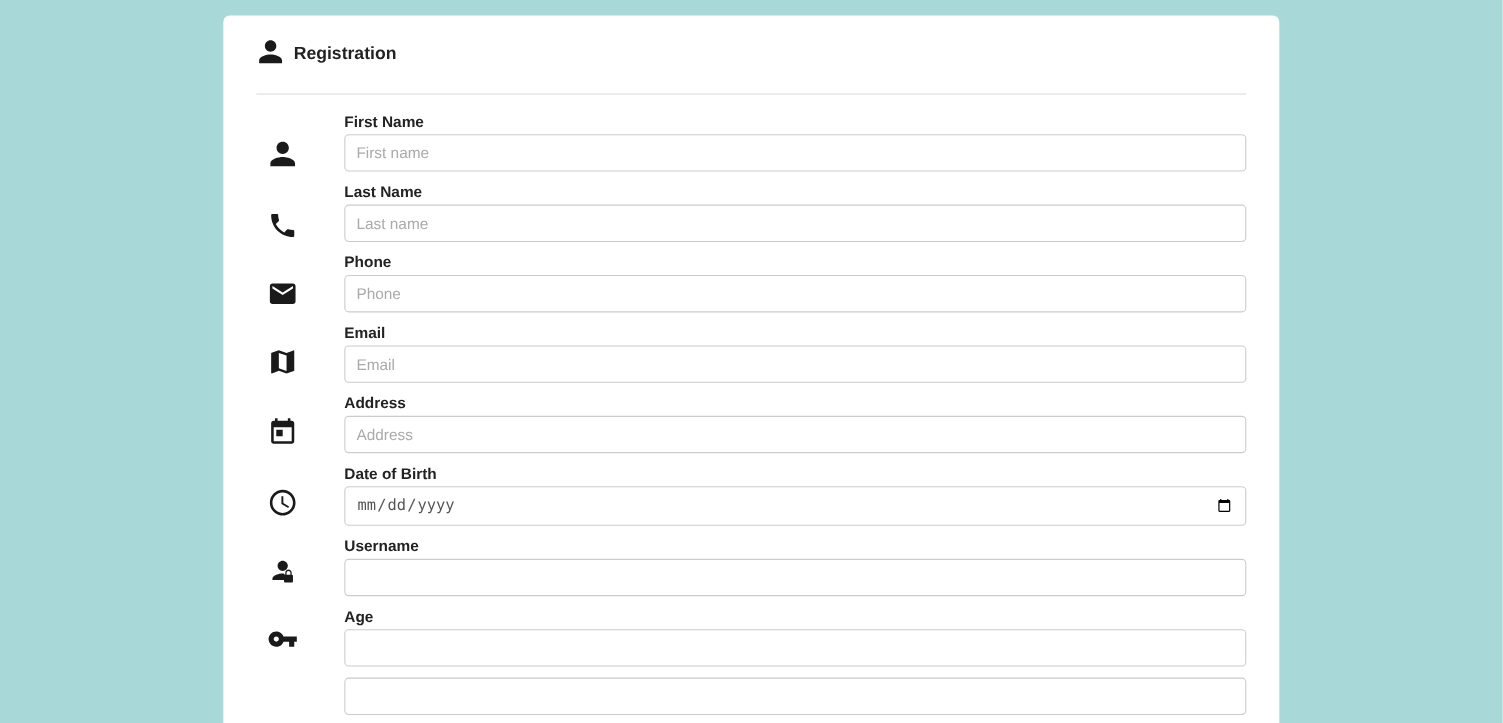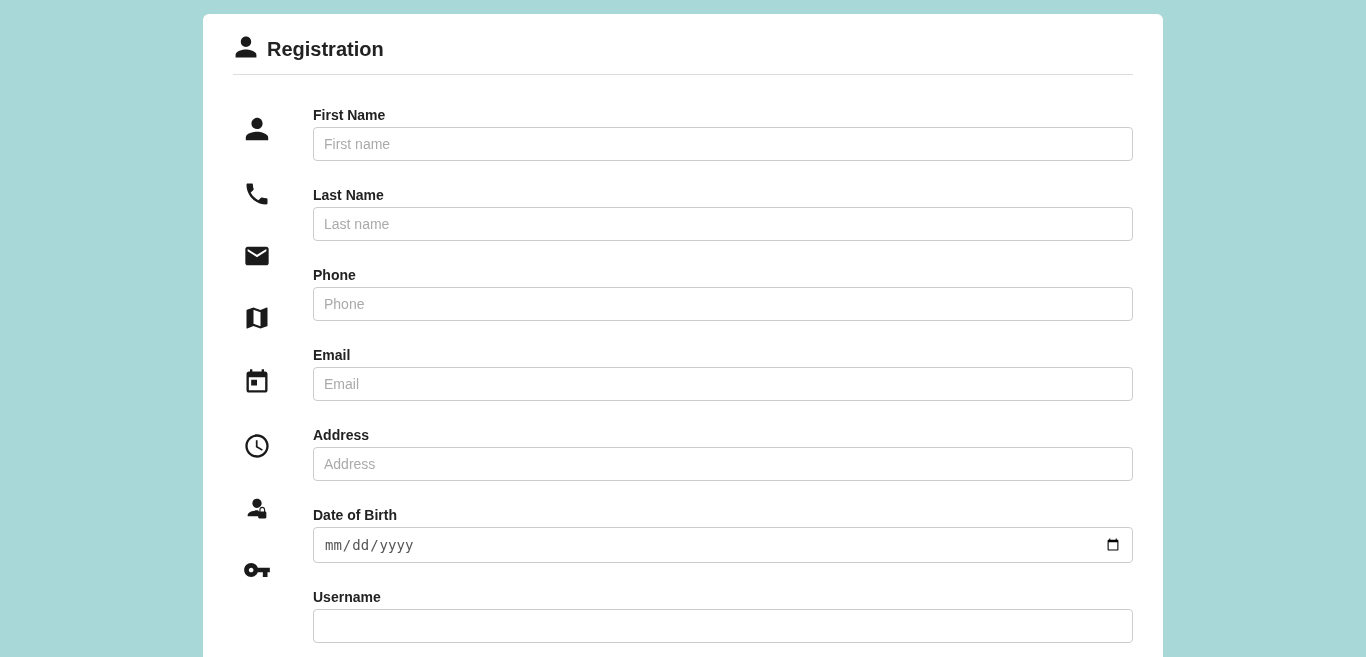--- a/index.html
+++ b/index.html
@@ -19,25 +19,25 @@
       border-radius: 6px;
       width: 960px;
       padding: 20px 30px 30px 30px;
       margin-top: 4px;
     }
 
     .card-title {
       display: flex;
       align-items: center;
       gap: 8px;
-      font-size: 20px;
+      font-size: 16px;
       font-weight: bold;
       color: #222;
       margin-bottom: 16px;
-      padding-bottom: 10px;
+      padding-bottom: 20px;
       border-bottom: 1px solid #ddd;
     }
 
     .card-title .icon {
       font-size: 16px;
       color: #333;
     }
 
     .form-layout {
       display: flex;
@@ -66,21 +66,20 @@
 
     .fields-column {
       flex: 1;
       display: flex;
       flex-direction: column;
       gap: 0;
     }
 
     .field-group {
       margin-bottom: 10px;
-      margin-top: 16px;
     }
 
     .field-label {
       display: block;
       font-size: 14px;
       font-weight: 600;
       color: #222;
       margin-bottom: 4px;
     }
 

